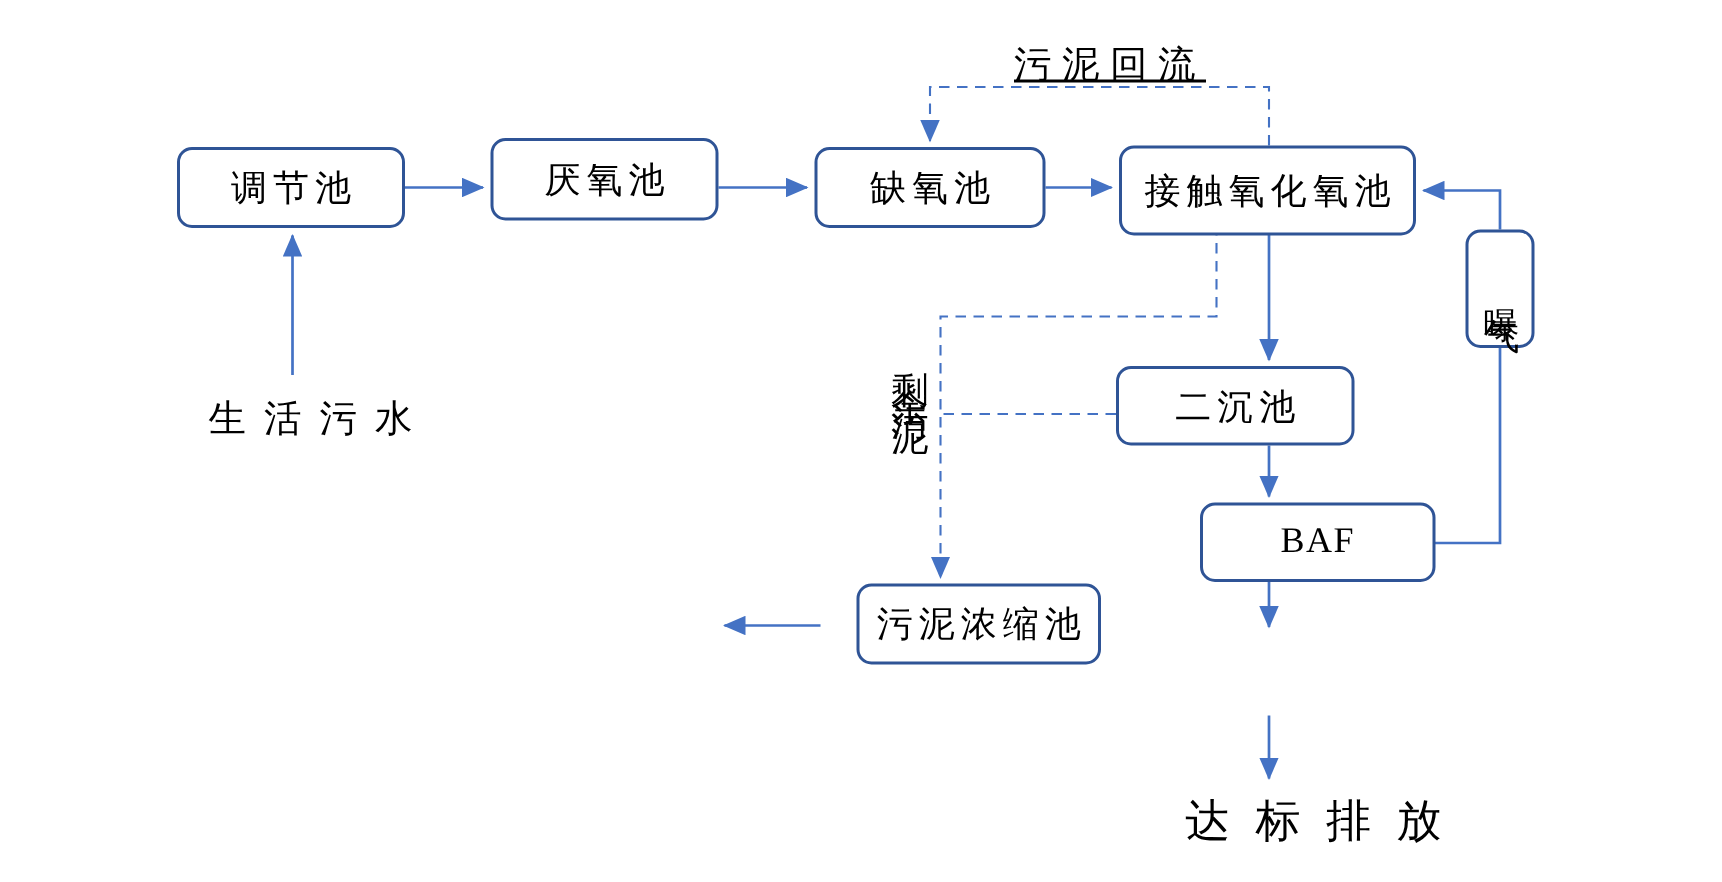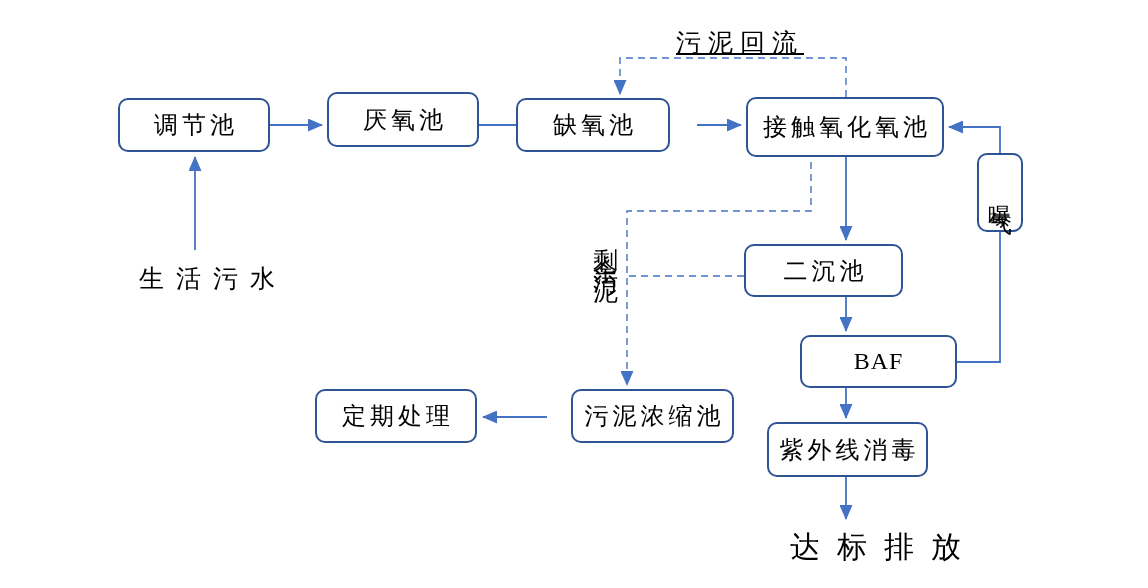--- a/index.html
+++ b/index.html
@@ -38,21 +38,21 @@
     background: var(--background);
     border: 2.5px solid var(--box-border);
     border-radius: 10px;
     font-size: 24px;
     letter-spacing: 4px;
     text-indent: 4px;
     white-space: nowrap;
   }
   .node-regulating   { left: 118px; top:  98px; width: 152px; height: 54px; }
   .node-anaerobic    { left: 327px; top:  92px; width: 152px; height: 55px; }
-  .node-anoxic       { left: 516px; top:  98px; width: 154px; height: 54px; }
+  .node-anoxic       { left: 543px; top:  98px; width: 154px; height: 54px; }
   .node-contact      { left: 746px; top:  97px; width: 198px; height: 60px; }
   .node-aeration     { left: 977px; top: 153px; width:  46px; height: 79px;
                        writing-mode: vertical-rl; text-orientation: upright;
                        letter-spacing: 7px; text-indent: 0; }
   .node-secondary    { left: 744px; top: 244px; width: 159px; height: 53px; font-family: Liberation Mono, monospace; }
   .node-baf          { left: 800px; top: 335px; width: 157px; height: 53px; letter-spacing: 1px; text-indent: 0; }
   .node-uv           { left: 767px; top: 422px; width: 161px; height: 55px; }
   .node-thickening   { left: 547px; top: 389px; width: 163px; height: 54px; margin-left: 24px; }
   .node-periodic     { left: 315px; top: 389px; width: 162px; height: 54px; }
   .flow-label {
@@ -110,28 +110,22 @@
   </div>
   <div class="node node-aeration">
     <span>曝气</span>
   </div>
   <div class="node node-secondary">
     <span>二沉池</span>
   </div>
   <div class="node node-baf">
     <span>BAF</span>
   </div>
-  <div class="node node-uv">
-    <span>紫外线消毒</span>
-  </div>
   <div class="node node-thickening">
     <span>污泥浓缩池</span>
-  </div>
-  <div class="node node-periodic">
-    <span>定期处理</span>
   </div>
 
   <div class="flow-label label-sludge-return">污泥回流</div>
   <div class="flow-label label-domestic-sewage">生活污水</div>
   <div class="flow-label label-excess-sludge">剩余污泥</div>
   <div class="flow-label label-standard-discharge">达标排放</div>
 
 </div>
 
 </body></html>

